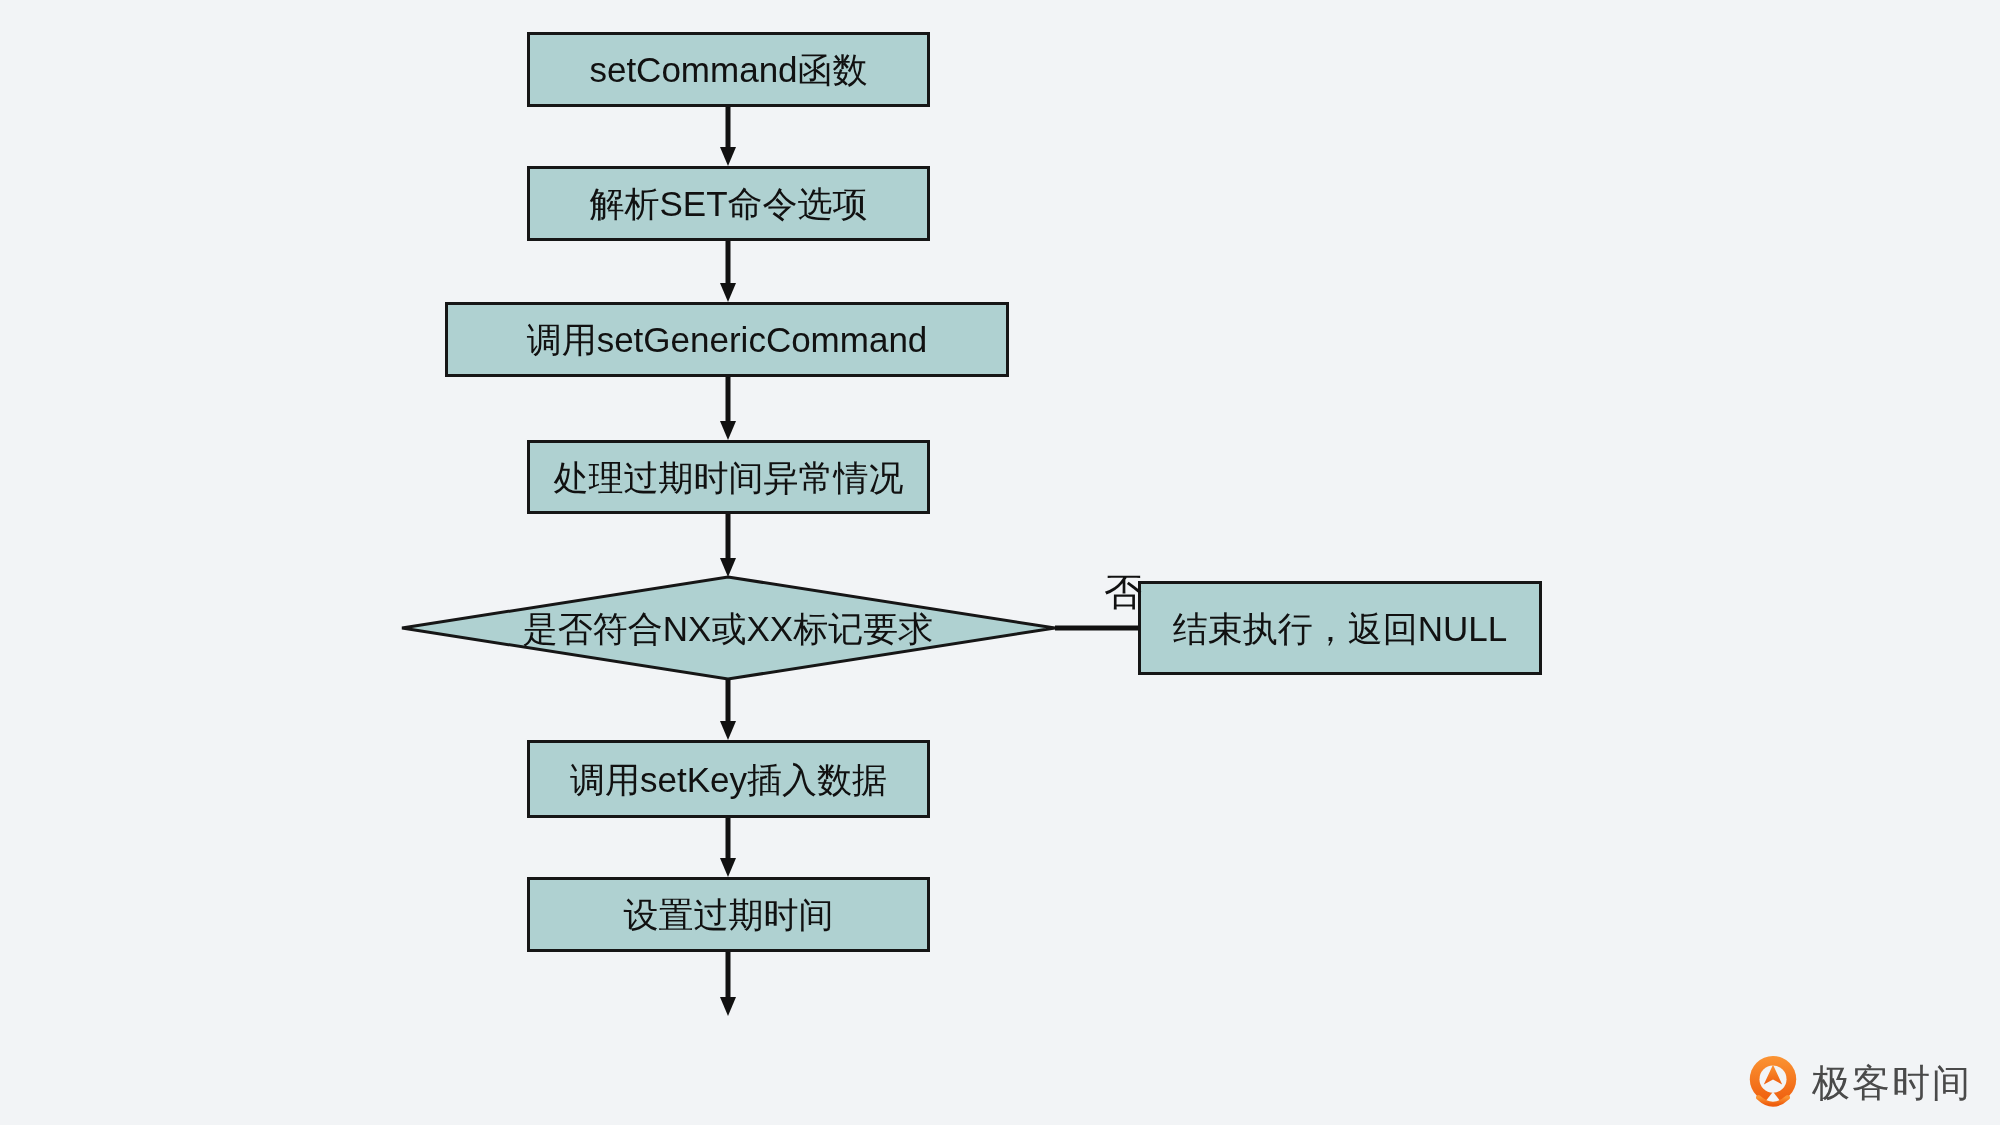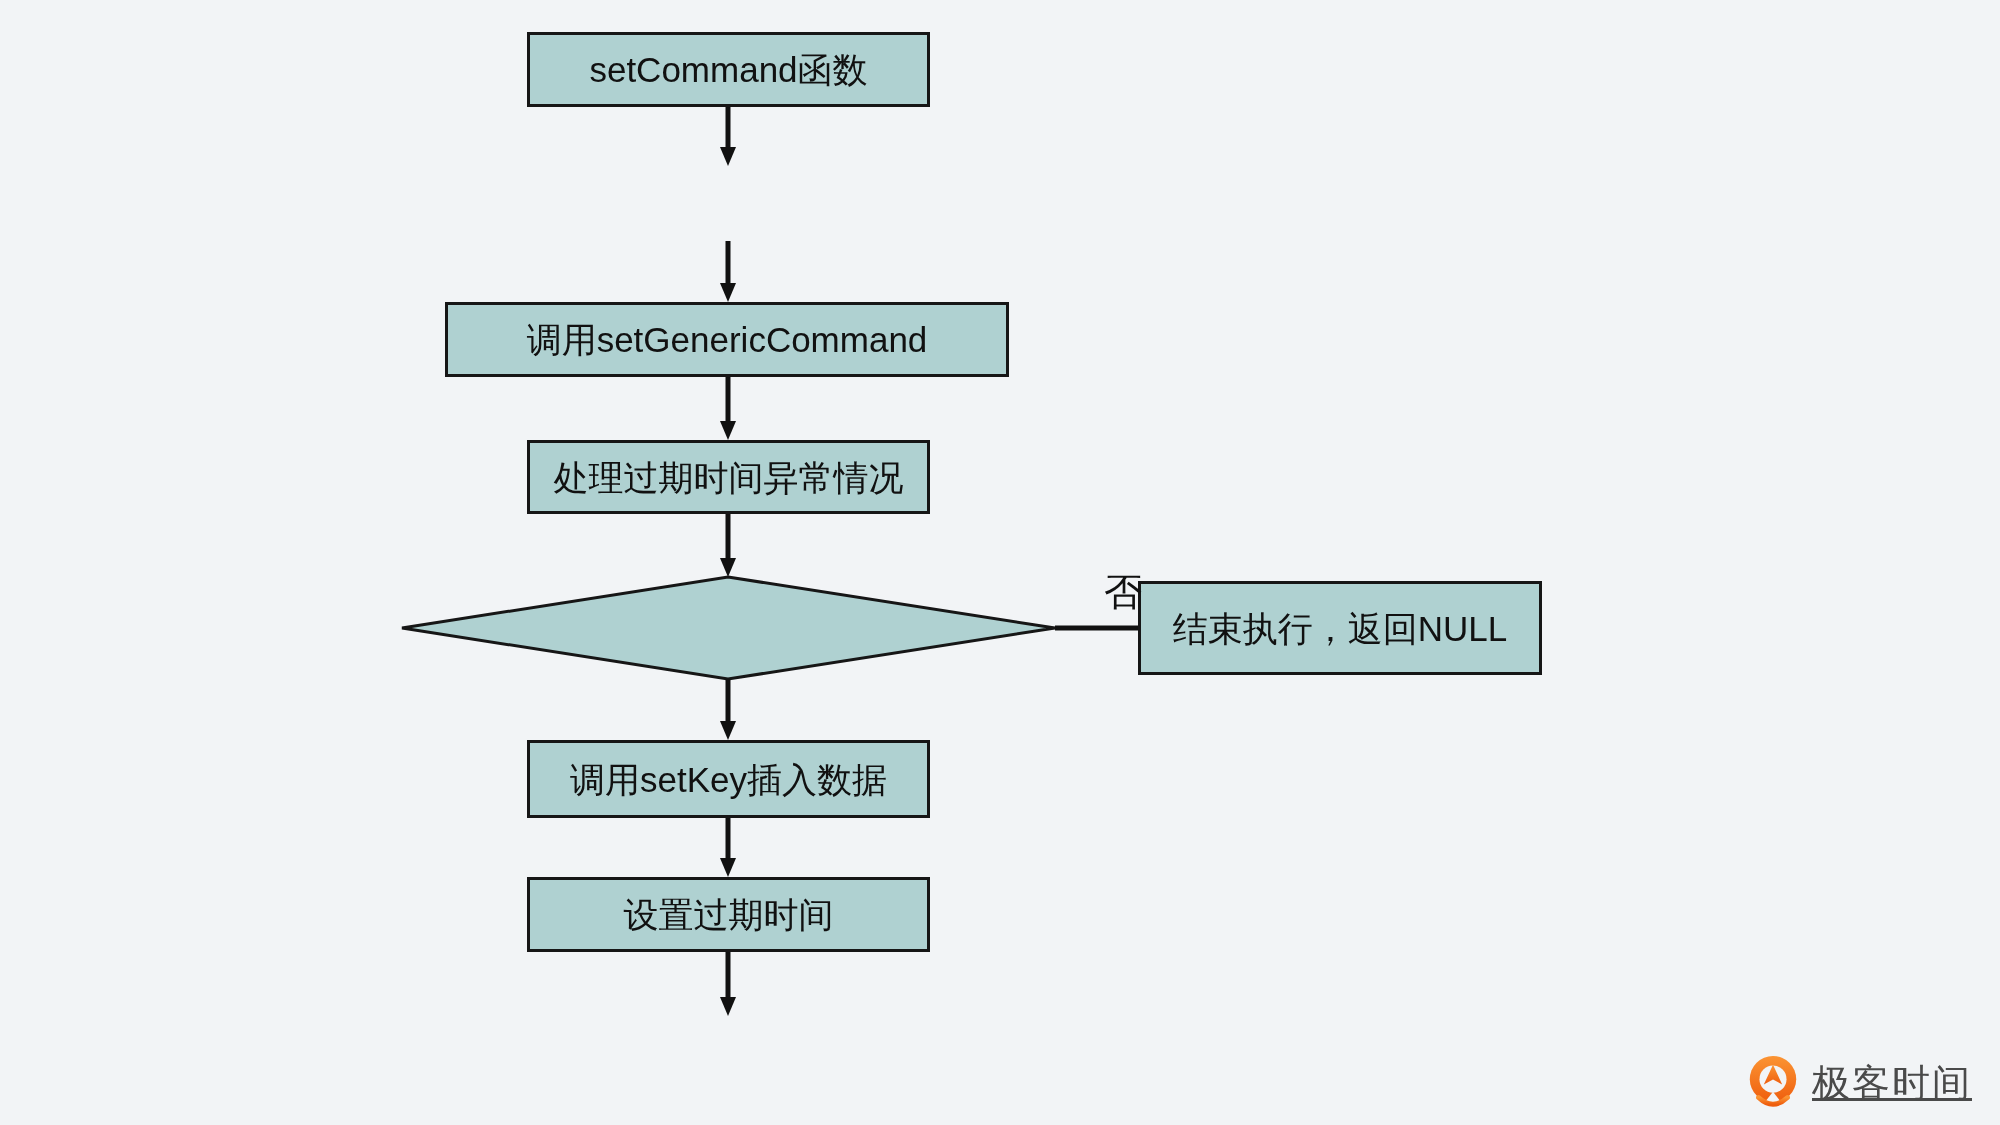--- a/index.html
+++ b/index.html
@@ -39,21 +39,21 @@
   .edge-label{
     position:absolute;left:1085px;top:573px;width:76px;
     text-align:center;font-size:38px;color:var(--text);line-height:1;
   }
   .logo{
     position:absolute;left:1744px;top:1052px;
     display:flex;align-items:center;gap:10px;
   }
   .logo-text{
     font-size:38px;color:var(--logo-text);
-    letter-spacing:2px;font-weight:500;line-height:1;text-decoration:underline;
+    letter-spacing:2px;font-weight:500;line-height:1;
   }
 </style>
 </head>
 <body>
 
 <div class="stage">
 
   <svg class="wires" viewBox="0 0 2000 1125">
 
     <polygon class="shape" points="728,577 1055,628 728,679 402,628"></polygon>
@@ -88,25 +88,27 @@
     </g>
 
     <g>
       <line class="arrow-line" x1="1055" y1="628" x2="1175" y2="628"></line>
       <polygon class="arrow-head" points="1174,620 1174,636 1193,628"></polygon>
     </g>
   </svg>
 
   <div class="node" style="left:527px;top:32px;width:403px;height:75px">setCommand函数</div>
 
+  <div class="node" style="left:527px;top:166px;width:403px;height:75px">解析SET命令选项</div>
 
   <div class="node" style="left:445px;top:302px;width:564px;height:75px">调用setGenericCommand</div>
 
   <div class="node" style="left:527px;top:440px;width:403px;height:74px">处理过期时间异常情况</div>
 
+  <div class="diamond-label">是否符合NX或XX标记要求</div>
 
   <div class="node" style="left:527px;top:877px;width:403px;height:75px">设置过期时间</div>
 
   <div class="node" style="left:527px;top:740px;width:403px;height:78px">调用setKey插入数据</div>
 
 
   <div class="node" style="left:1138px;top:581px;width:404px;height:94px">结束执行，返回NULL</div>
 
   <div class="edge-label">否</div>
 

